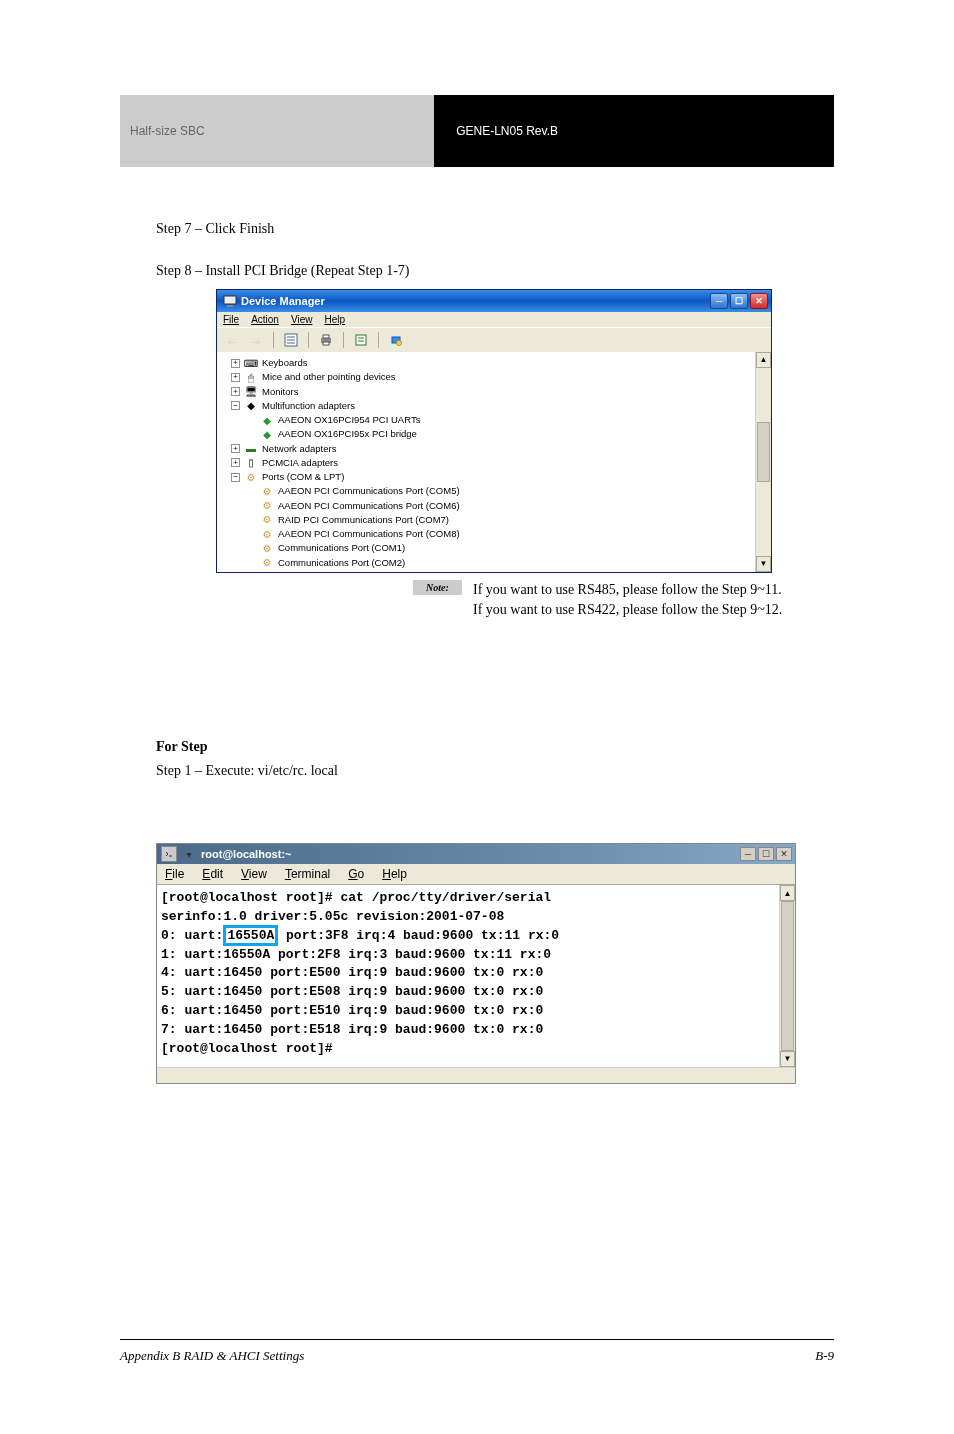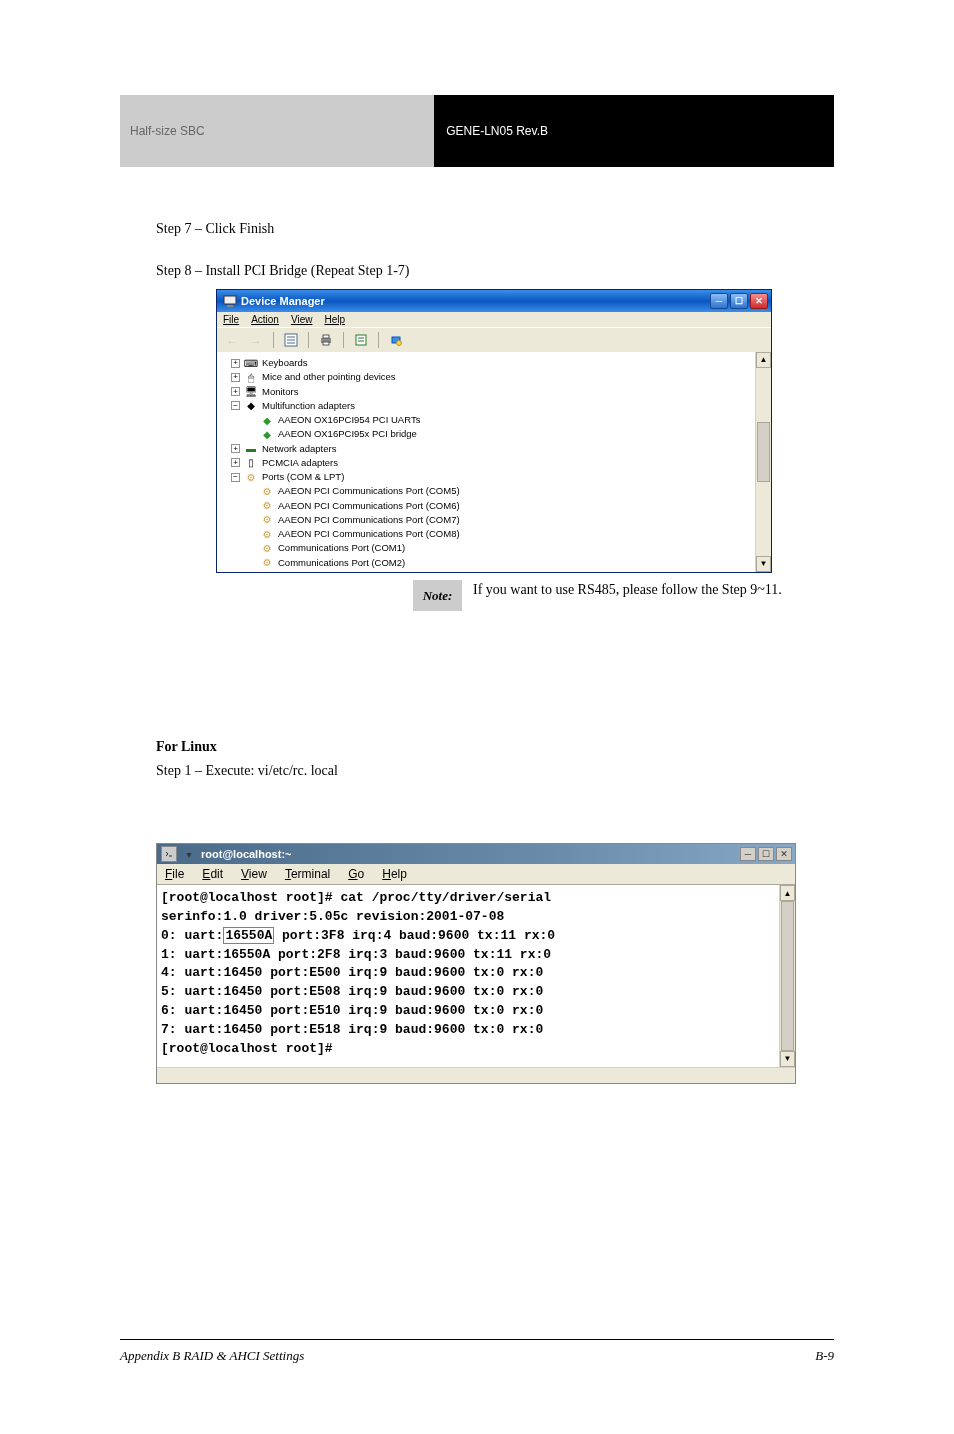--- a/index.html
+++ b/index.html
@@ -26,21 +26,21 @@
     padding-left: 10px;
     font-family: Arial, sans-serif;
     font-size: 12px;
     color: #666;
   }
   .header-right {
     flex: 1;
     background: #000;
     display: flex;
     align-items: center;
-    padding-left: 12px;
+    padding-left: 22px;
     font-family: Arial, sans-serif;
     font-size: 12px;
     color: #fff;
   }
   .content-step {
     position: absolute;
     left: 156px;
     right: 120px;
     font-size: 14px;
     line-height: 1.5;
@@ -151,28 +151,28 @@
   .tree-noexpand { width: 9px; height: 9px; flex-shrink: 0; }
   .tree-icon { width: 14px; height: 14px; display: flex; align-items: center; justify-content: center; font-size: 10px; flex-shrink: 0; }
   .indent-1 { padding-left: 0px; }
   .indent-2 { padding-left: 16px; }
 
   .note-box {
     position: absolute;
     top: 580px;
     left: 413px;
     width: 49px;
-    height: 31px;
+    height: 15px;
     background: #cccccc;
     display: flex;
     align-items: center;
     justify-content: center;
     font-style: italic;
     font-weight: bold;
-    font-size: 13px;
+    font-size: 10px;
   }
   .note-lines {
     position: absolute;
     top: 580px;
     left: 473px;
     font-size: 14px;
     line-height: 1.45;
   }
 
   .linux-text {
@@ -237,21 +237,21 @@
     font-weight: bold;
   }
   .term-body {
     flex: 1;
     padding: 4px 4px 8px 4px;
     font-family: "Courier New", monospace;
     font-size: 13px;
     line-height: 1.45;
     white-space: pre;
   }
-  .term-body .hl { border: 1px solid #0ea5e9; padding: 0 1px; }
+  .term-body .hl { border: 3px solid #0ea5e9; padding: 0 1px; }
   .term-scrollbar {
     width: 16px;
     background: #ece9d8;
     border-left: 1px solid #d4d0c8;
     position: relative;
   }
   .term-scrollbar .sb-arrow {
     height: 16px; background: #ece9d8;
     border: 1px solid #aca899;
     display: flex; align-items: center; justify-content: center;
@@ -406,21 +406,21 @@
       <span>AAEON PCI Communications Port (COM5)</span>
     </div>
     <div class="tree-node indent-2">
       <span class="tree-noexpand"></span>
       <span class="tree-icon" style="color:#c8a040">⚙</span>
       <span>AAEON PCI Communications Port (COM6)</span>
     </div>
     <div class="tree-node indent-2">
       <span class="tree-noexpand"></span>
       <span class="tree-icon" style="color:#c8a040">⚙</span>
-      <span>AAEON PCI Communications Port (COM7)</span>
+      <span>RAID PCI Communications Port (COM7)</span>
     </div>
     <div class="tree-node indent-2">
       <span class="tree-noexpand"></span>
       <span class="tree-icon" style="color:#c8a040">⚙</span>
       <span>AAEON PCI Communications Port (COM8)</span>
     </div>
     <div class="tree-node indent-2">
       <span class="tree-noexpand"></span>
       <span class="tree-icon" style="color:#c8a040">⚙</span>
       <span>Communications Port (COM1)</span>
@@ -440,23 +440,24 @@
       <div class="sb-arrow">▲</div>
       <div class="sb-thumb"></div>
       <div class="sb-arrow" style="position:absolute;bottom:0;left:0;right:0;">▼</div>
     </div>
   </div>
 </div>
 
 <div class="note-box">Note:</div>
 <div class="note-lines">
   <div>If you want to use RS485, please follow the Step 9~11.</div>
+  <div>If you want to use RS422, please follow the Step 9~12.</div>
 </div>
 
-<div class="linux-text linux-heading">For Linux</div>
+<div class="linux-text linux-heading">For Step</div>
 <div class="linux-text linux-step1">Step 1 – Execute: vi/etc/rc. local</div>
 
 <div class="term-window">
   <div class="term-titlebar">
     <span class="term-title-icon">
       <svg width="10" height="10" viewBox="0 0 10 10">
           <polyline points="2,3 4,5 2,7" fill="none" stroke="#333"></polyline>
           <line x1="5" y1="7" x2="8" y2="7" stroke="#333"></line>
         </svg>
     </span>

